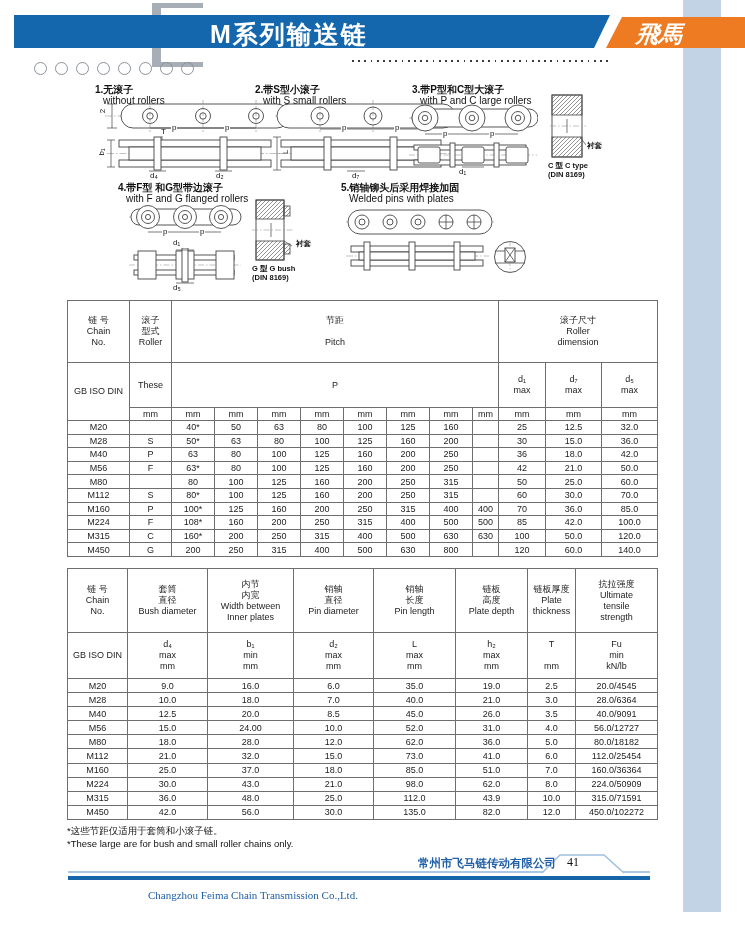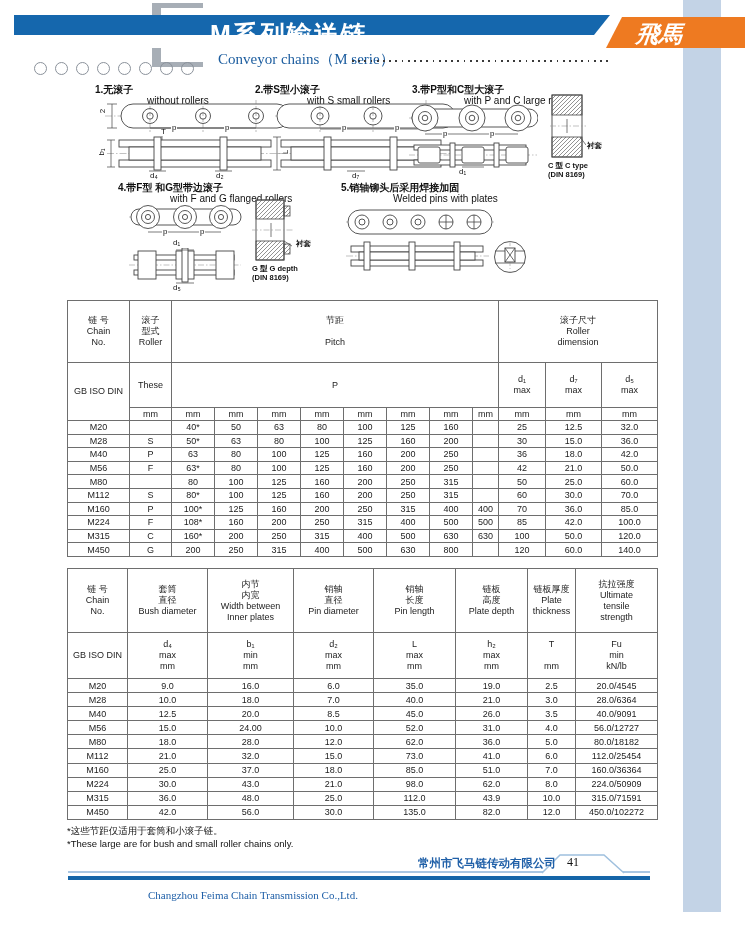--- a/index.html
+++ b/index.html
@@ -4,36 +4,36 @@
 <style>
   html,body{margin:0;padding:0;background:#e8e8e8;}
   .page{position:relative;width:745px;height:951px;background:#ffffff;overflow:hidden;
         font-family:"Liberation Sans","DejaVu Sans",sans-serif;color:#222;}
   
   .side-strip{position:absolute;left:683px;top:0;width:38px;height:912px;background:#c3d3e6;}
   .bracket-top{position:absolute;left:152px;top:3px;width:42px;height:12px;
                border-left:9px solid #a7aeb6;border-top:5px solid #a7aeb6;}
   .bracket-bottom{position:absolute;left:152px;top:48px;width:42px;height:14px;
                border-left:9px solid #a7aeb6;border-bottom:5px solid #a7aeb6;}
-  .banner{position:absolute;left:14px;top:15px;width:596px;height:20px;background:#1567ad;
+  .banner{position:absolute;left:14px;top:15px;width:596px;height:33px;background:#1567ad;
           clip-path:polygon(0 0,100% 0,calc(100% - 16px) 100%,0 100%);}
   .banner .title{position:absolute;left:196px;top:3px;font-size:25px;font-weight:bold;color:#fff;letter-spacing:2px;}
   .logo-band{position:absolute;left:606px;top:17px;width:139px;height:31px;background:#ee7a21;
           clip-path:polygon(16px 0,100% 0,100% 100%,0 100%);}
   .logo-band span{position:absolute;left:30px;top:2px;font-size:23px;font-weight:bold;color:#fff;
           font-family:"Liberation Serif","DejaVu Serif",serif;font-style:italic;transform:skewX(-6deg);}
   .subtitle{position:absolute;left:218px;top:50px;font-size:15px;color:#1c5d9f;
           font-family:"Liberation Serif","DejaVu Serif",serif;}
   .dotline{position:absolute;left:352px;top:60px;width:258px;height:2px;
           background-image:repeating-linear-gradient(90deg,#3a3a3a 0 1.8px,transparent 1.8px 6.2px);}
   .circles{position:absolute;left:34px;top:61px;}
   .circles span{display:inline-block;width:11px;height:11px;border:1.6px solid #8b929b;border-radius:50%;margin-right:8px;}
   
   .cap{position:absolute;font-size:10px;line-height:11px;color:#111;font-weight:bold;}
-  .cap .en{font-weight:normal;padding-left:8px;margin-left:44px;}
+  .cap .en{font-weight:normal;padding-left:8px;}
   .cap-sm{position:absolute;font-size:7.5px;line-height:9px;color:#111;font-weight:bold;}
   .dim{position:absolute;font-size:8px;color:#111;background:#fff;padding:0 1px;line-height:8px;}
   .dim.rot{transform:rotate(-90deg);background:transparent;}
   .dim.nobg{background:transparent;}
   .dwg{position:absolute;}
   .dwg *{shape-rendering:geometricPrecision;}
   
   table{border-collapse:collapse;table-layout:fixed;position:absolute;left:67px;background:#fff;}
   .t1{top:300px;width:590px;}
   .t2{top:568px;width:590px;}
@@ -65,21 +65,20 @@
 
   <div class="side-strip"></div>
   <div class="bracket-top"></div>
   <div class="bracket-bottom"></div>
   <div class="banner">
     <span class="title">M系列输送链</span>
   </div>
   <div class="logo-band">
     <span>飛馬</span>
   </div>
-  <div class="subtitle">Conveyor chains（M serie）</div>
   <div class="dotline"></div>
   <div class="circles">
     <span></span><span></span><span></span><span></span><span></span><span></span><span></span><span></span>
   </div>
 
   <div class="cap" style="left:95px;top:84px">
     <div>1.无滚子</div>
     <div class="en">without rollers</div>
   </div>
   <div class="cap" style="left:255px;top:84px">
@@ -96,21 +95,21 @@
   </div>
   <div class="cap" style="left:341px;top:182px">
     <div>5.销轴铆头后采用焊接加固</div>
     <div class="en">Welded pins with plates</div>
   </div>
   <div class="cap-sm" style="left:548px;top:161px">
     <div>C 型 C type</div>
     <div>(DIN 8169)</div>
   </div>
   <div class="cap-sm" style="left:252px;top:264px">
-    <div>G 型 G depth</div>
+    <div>G 型 G bush</div>
     <div>(DIN 8169)</div>
   </div>
   <span class="cap-sm" style="left:587px;top:141px">衬套</span>
   <span class="cap-sm" style="left:296px;top:239px">衬套</span>
 
   <svg class="dwg" style="left:103px;top:98px" width="182" height="36" viewBox="0 0 182 36">
     <line x1="2" y1="18" x2="180" y2="18" stroke="#999" stroke-width="0.6" stroke-dasharray="7 2 1.5 2"></line>
     <rect x="18" y="6" width="168" height="24" rx="12" fill="#fff" stroke="#444" stroke-width="0.9"></rect>
     <g stroke="#444" stroke-width="0.9" fill="#fff">
       <circle cx="47" cy="18" r="7.5"></circle>

